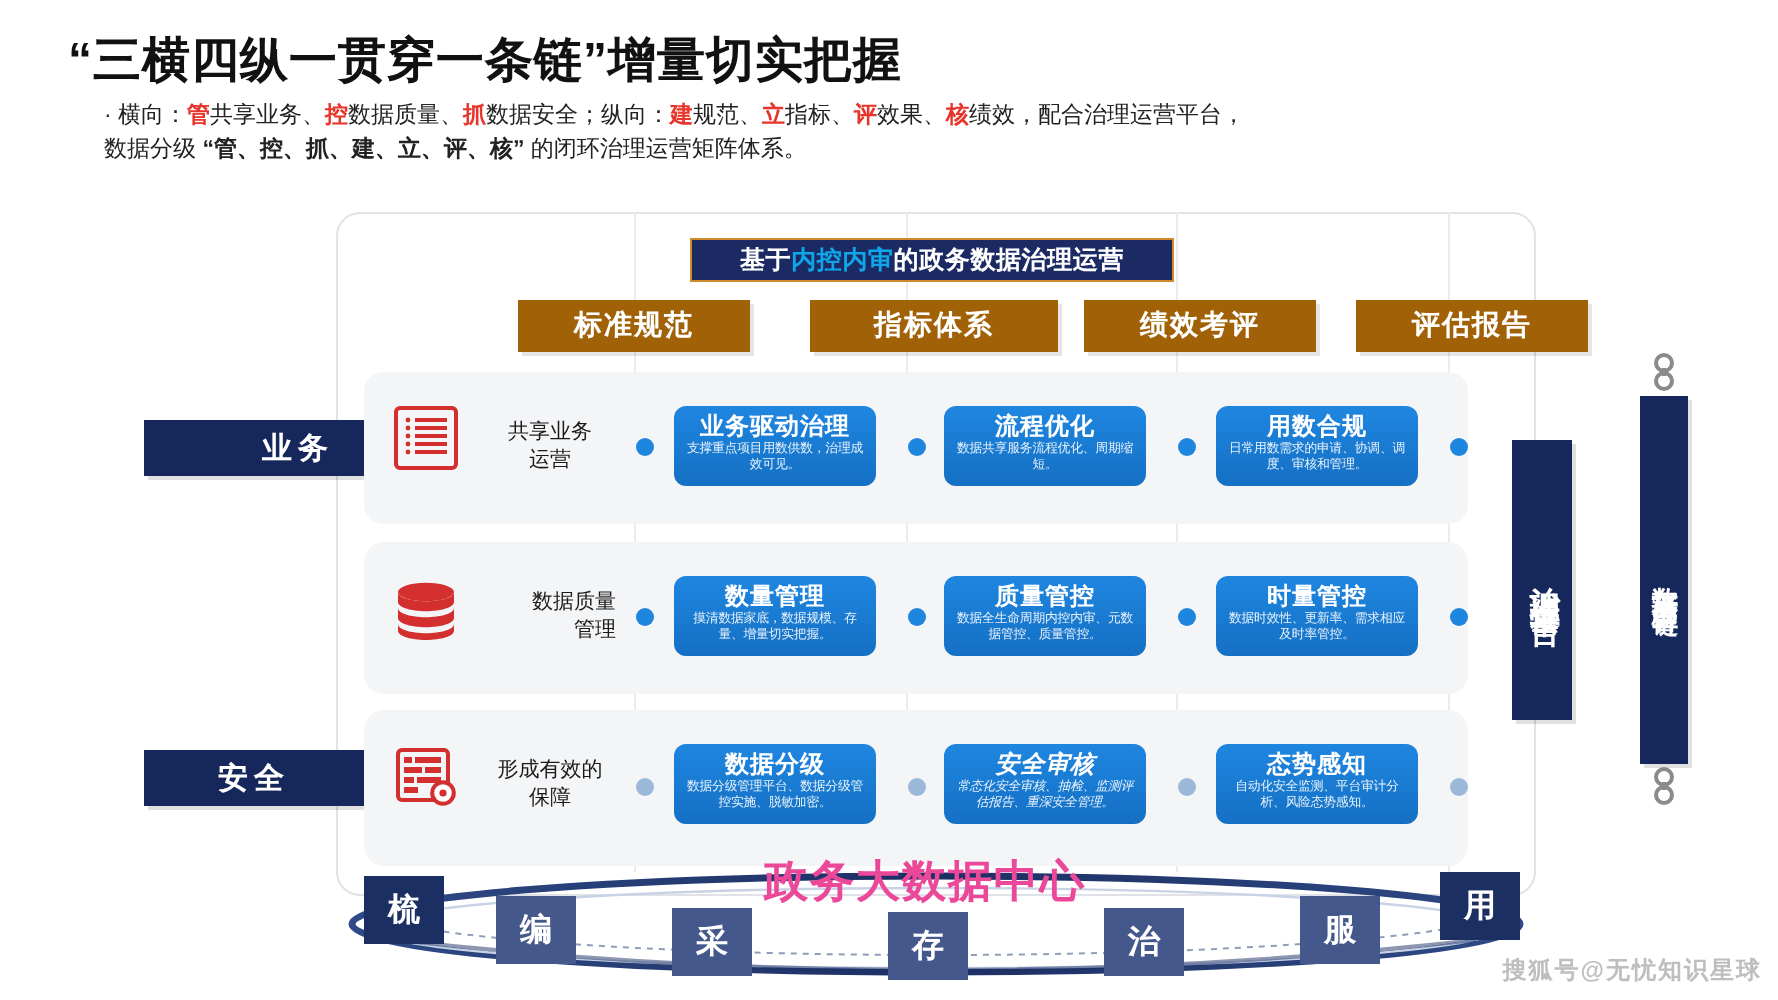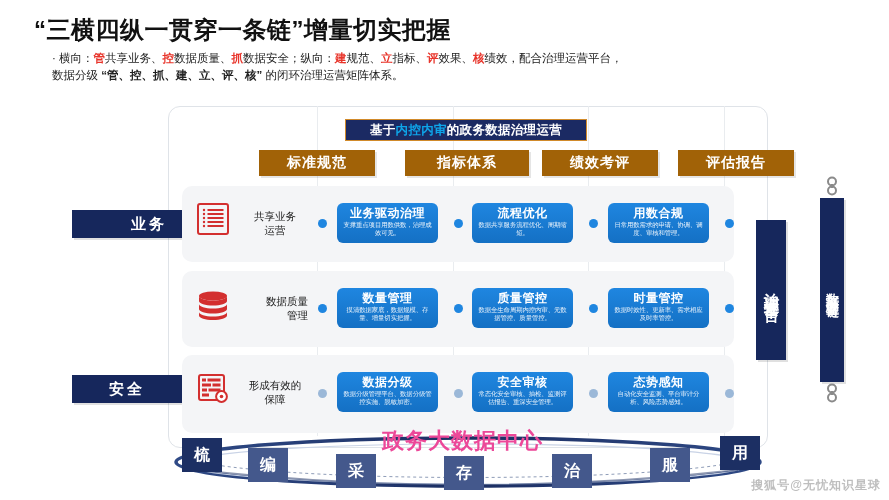--- a/index.html
+++ b/index.html
@@ -291,21 +291,21 @@
 
   <div class="cdot pale" style="left:318px;top:389px;"></div>
   <div class="cdot pale" style="left:454px;top:389px;"></div>
   <div class="cdot pale" style="left:589px;top:389px;"></div>
   <div class="cdot pale" style="left:725px;top:389px;"></div>
 
   <div class="card" style="left:337px;top:372px;">
     <div class="ct">数据分级</div>
     <div class="cs">数据分级管理平台、数据分级管控实施、脱敏加密。</div>
   </div>
-  <div class="card" style="left:472px;top:372px;">
+  <div class="card" style="left:472px;top:372px;font-style:italic;">
     <div class="ct">安全审核</div>
     <div class="cs">常态化安全审核、抽检、监测评估报告、重深安全管理。</div>
   </div>
   <div class="card" style="left:608px;top:372px;">
     <div class="ct">态势感知</div>
     <div class="cs">自动化安全监测、平台审计分析、风险态势感知。</div>
   </div>
 
   <div class="vbar" id="platform-bar">治理运营平台</div>
 

